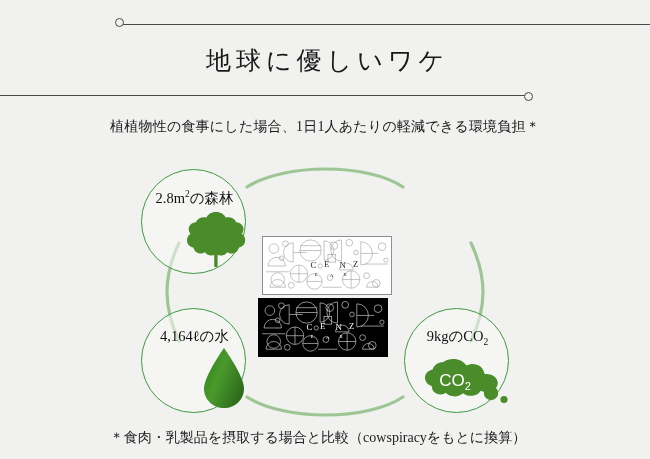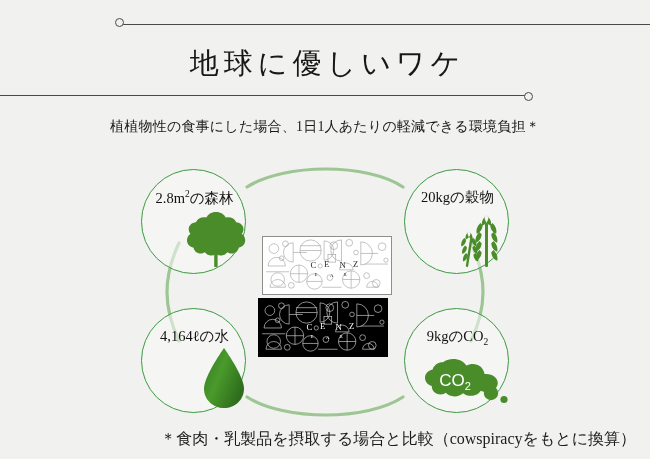--- a/index.html
+++ b/index.html
@@ -41,21 +41,21 @@
   }
   .dot-top { left: 115px; top: 18px; }
   .dot-bot { left: 524px; top: 92px; }
 
   #page-title {
     position: absolute;
     left: 0;
     top: 44px;
     width: 650px;
     text-align: center;
-    font-size: 29px;
+    font-size: 25px;
     letter-spacing: 5px;
     text-indent: 5px;
     font-weight: 400;
     color: #181818;
     font-family: "Liberation Serif", "DejaVu Serif", serif;
   }
 
   #subtitle {
     position: absolute;
     left: 0;
@@ -147,22 +147,22 @@
     border: 1px solid #000000;
   }
   .logo-svg { display: block; width: 100%; height: 100%; }
 
   
   #footnote {
     position: absolute;
     left: 0;
     top: 429px;
     width: 636px;
-    text-align: right;
-    font-size: 16px;
+    text-align: center;
+    font-size: 14px;
     color: #1c1c1c;
     font-family: "Liberation Serif", "DejaVu Serif", serif;
   }
 </style>
 </head>
 <body>
 
 <div id="slide">
 
   <div class="rule rule-top"></div>
@@ -188,42 +188,20 @@
     <div class="node node-tl">
       <div class="node-label"><span>2.8m</span><sup>2</sup><span>の森林</span></div>
       <div class="node-icon">
         <svg width="62" height="58" viewBox="0 0 62 58" aria-hidden="true">
           <path fill="#4a8c2a" d="M31 2c-5 0-8 2.4-9.6 5.6C17 6.6 12.6 8.4 11 12.2c-4.2.3-7.3 3.2-7.3 7 0 1.8.7 3.4 1.8 4.6C3.4 25.3 2 27.6 2 30.3c0 3.8 2.8 6.9 6.6 7.4.5 3.3 3.4 5.8 7 5.8 1.6 0 3-.5 4.2-1.3 1.5 2 3.9 3.3 6.7 3.3 1.4 0 2.7-.3 3.8-.9v10.2h1.6V44.6c1.1.6 2.4.9 3.8.9 2.8 0 5.2-1.3 6.7-3.3 1.2.8 2.6 1.3 4.2 1.3 3.6 0 6.5-2.5 7-5.8 3.8-.5 6.6-3.6 6.6-7.4 0-2.7-1.4-5-3.5-6.5 1.1-1.2 1.8-2.8 1.8-4.6 0-3.8-3.1-6.7-7.3-7-1.6-3.8-6-5.6-10.4-4.6C39 4.4 36 2 31 2z"></path>
           <rect fill="#4a8c2a" x="29.2" y="40" width="3.4" height="17" rx="0.8"></rect>
         </svg>
       </div>
     </div>
 
-    <div class="node node-tr">
-      <div class="node-label"><span>20kgの穀物</span></div>
-      <div class="node-icon">
-        <svg width="60" height="60" viewBox="0 0 60 60" aria-hidden="true">
-          <g fill="#4a8c2a">
-
-            <rect x="35" y="14" width="3" height="44" rx="1.2"></rect>
-            <path d="M36.5 6c3.6 3 5.2 7 4.6 10.6-3.6-1-6.2-4.2-6.6-8.2zM36.5 6c-3.6 3-5.2 7-4.6 10.6 3.6-1 6.2-4.2 6.6-8.2z"></path>
-            <path d="M42.5 14c3.4 3.2 4.6 7.3 3.7 10.8-3.5-1.3-5.8-4.6-5.9-8.6zM30.4 14c-3.4 3.2-4.6 7.3-3.7 10.8 3.5-1.3 5.8-4.6 5.9-8.6z"></path>
-            <path d="M43.5 23c3.4 3.2 4.6 7.3 3.7 10.8-3.5-1.3-5.8-4.6-5.9-8.6zM29.4 23c-3.4 3.2-4.6 7.3-3.7 10.8 3.5-1.3 5.8-4.6 5.9-8.6z"></path>
-            <path d="M43.5 32c3.4 3.2 4.6 7.3 3.7 10.8-3.5-1.3-5.8-4.6-5.9-8.6zM29.4 32c-3.4 3.2-4.6 7.3-3.7 10.8 3.5-1.3 5.8-4.6 5.9-8.6z"></path>
-            <path d="M43.5 41c3.4 3.2 4.6 7.3 3.7 10.8-3.5-1.3-5.8-4.6-5.9-8.6zM29.4 41c-3.4 3.2-4.6 7.3-3.7 10.8 3.5-1.3 5.8-4.6 5.9-8.6z"></path>
-
-            <rect x="18" y="28" width="2.4" height="30" rx="1" transform="rotate(9 19 43)"></rect>
-            <path d="M19 22c2.8 2.4 4 5.6 3.4 8.4-2.8-.9-4.8-3.4-5-6.5zM19 22c-2.8 2.4-4 5.6-3.4 8.4 2.8-.9 4.8-3.4 5-6.5z"></path>
-            <path d="M23.5 29c2.7 2.6 3.6 5.9 2.8 8.6-2.8-1.1-4.6-3.7-4.7-6.9zM14.2 29c-2.7 2.6-3.6 5.9-2.8 8.6 2.8-1.1 4.6-3.7 4.7-6.9z"></path>
-            <path d="M24.4 36.5c2.7 2.6 3.6 5.9 2.8 8.6-2.8-1.1-4.6-3.7-4.7-6.9zM15.1 36.5c-2.7 2.6-3.6 5.9-2.8 8.6 2.8-1.1 4.6-3.7 4.7-6.9z"></path>
-            <path d="M25.3 44c2.7 2.6 3.6 5.9 2.8 8.6-2.8-1.1-4.6-3.7-4.7-6.9zM16 44c-2.7 2.6-3.6 5.9-2.8 8.6 2.8-1.1 4.6-3.7 4.7-6.9z"></path>
-          </g>
-        </svg>
-      </div>
-    </div>
 
     <div class="node node-bl">
       <div class="node-label"><span>4,164ℓの水</span></div>
       <div class="node-icon">
         <svg width="46" height="62" viewBox="0 0 46 62" aria-hidden="true">
           <defs>
             <linearGradient id="dropGrad" x1="0" y1="0" x2="1" y2="0.6">
               <stop offset="0%" stop-color="#2f7a1f"></stop>
               <stop offset="48%" stop-color="#4a9a2c"></stop>
               <stop offset="100%" stop-color="#2e6d1c"></stop>

